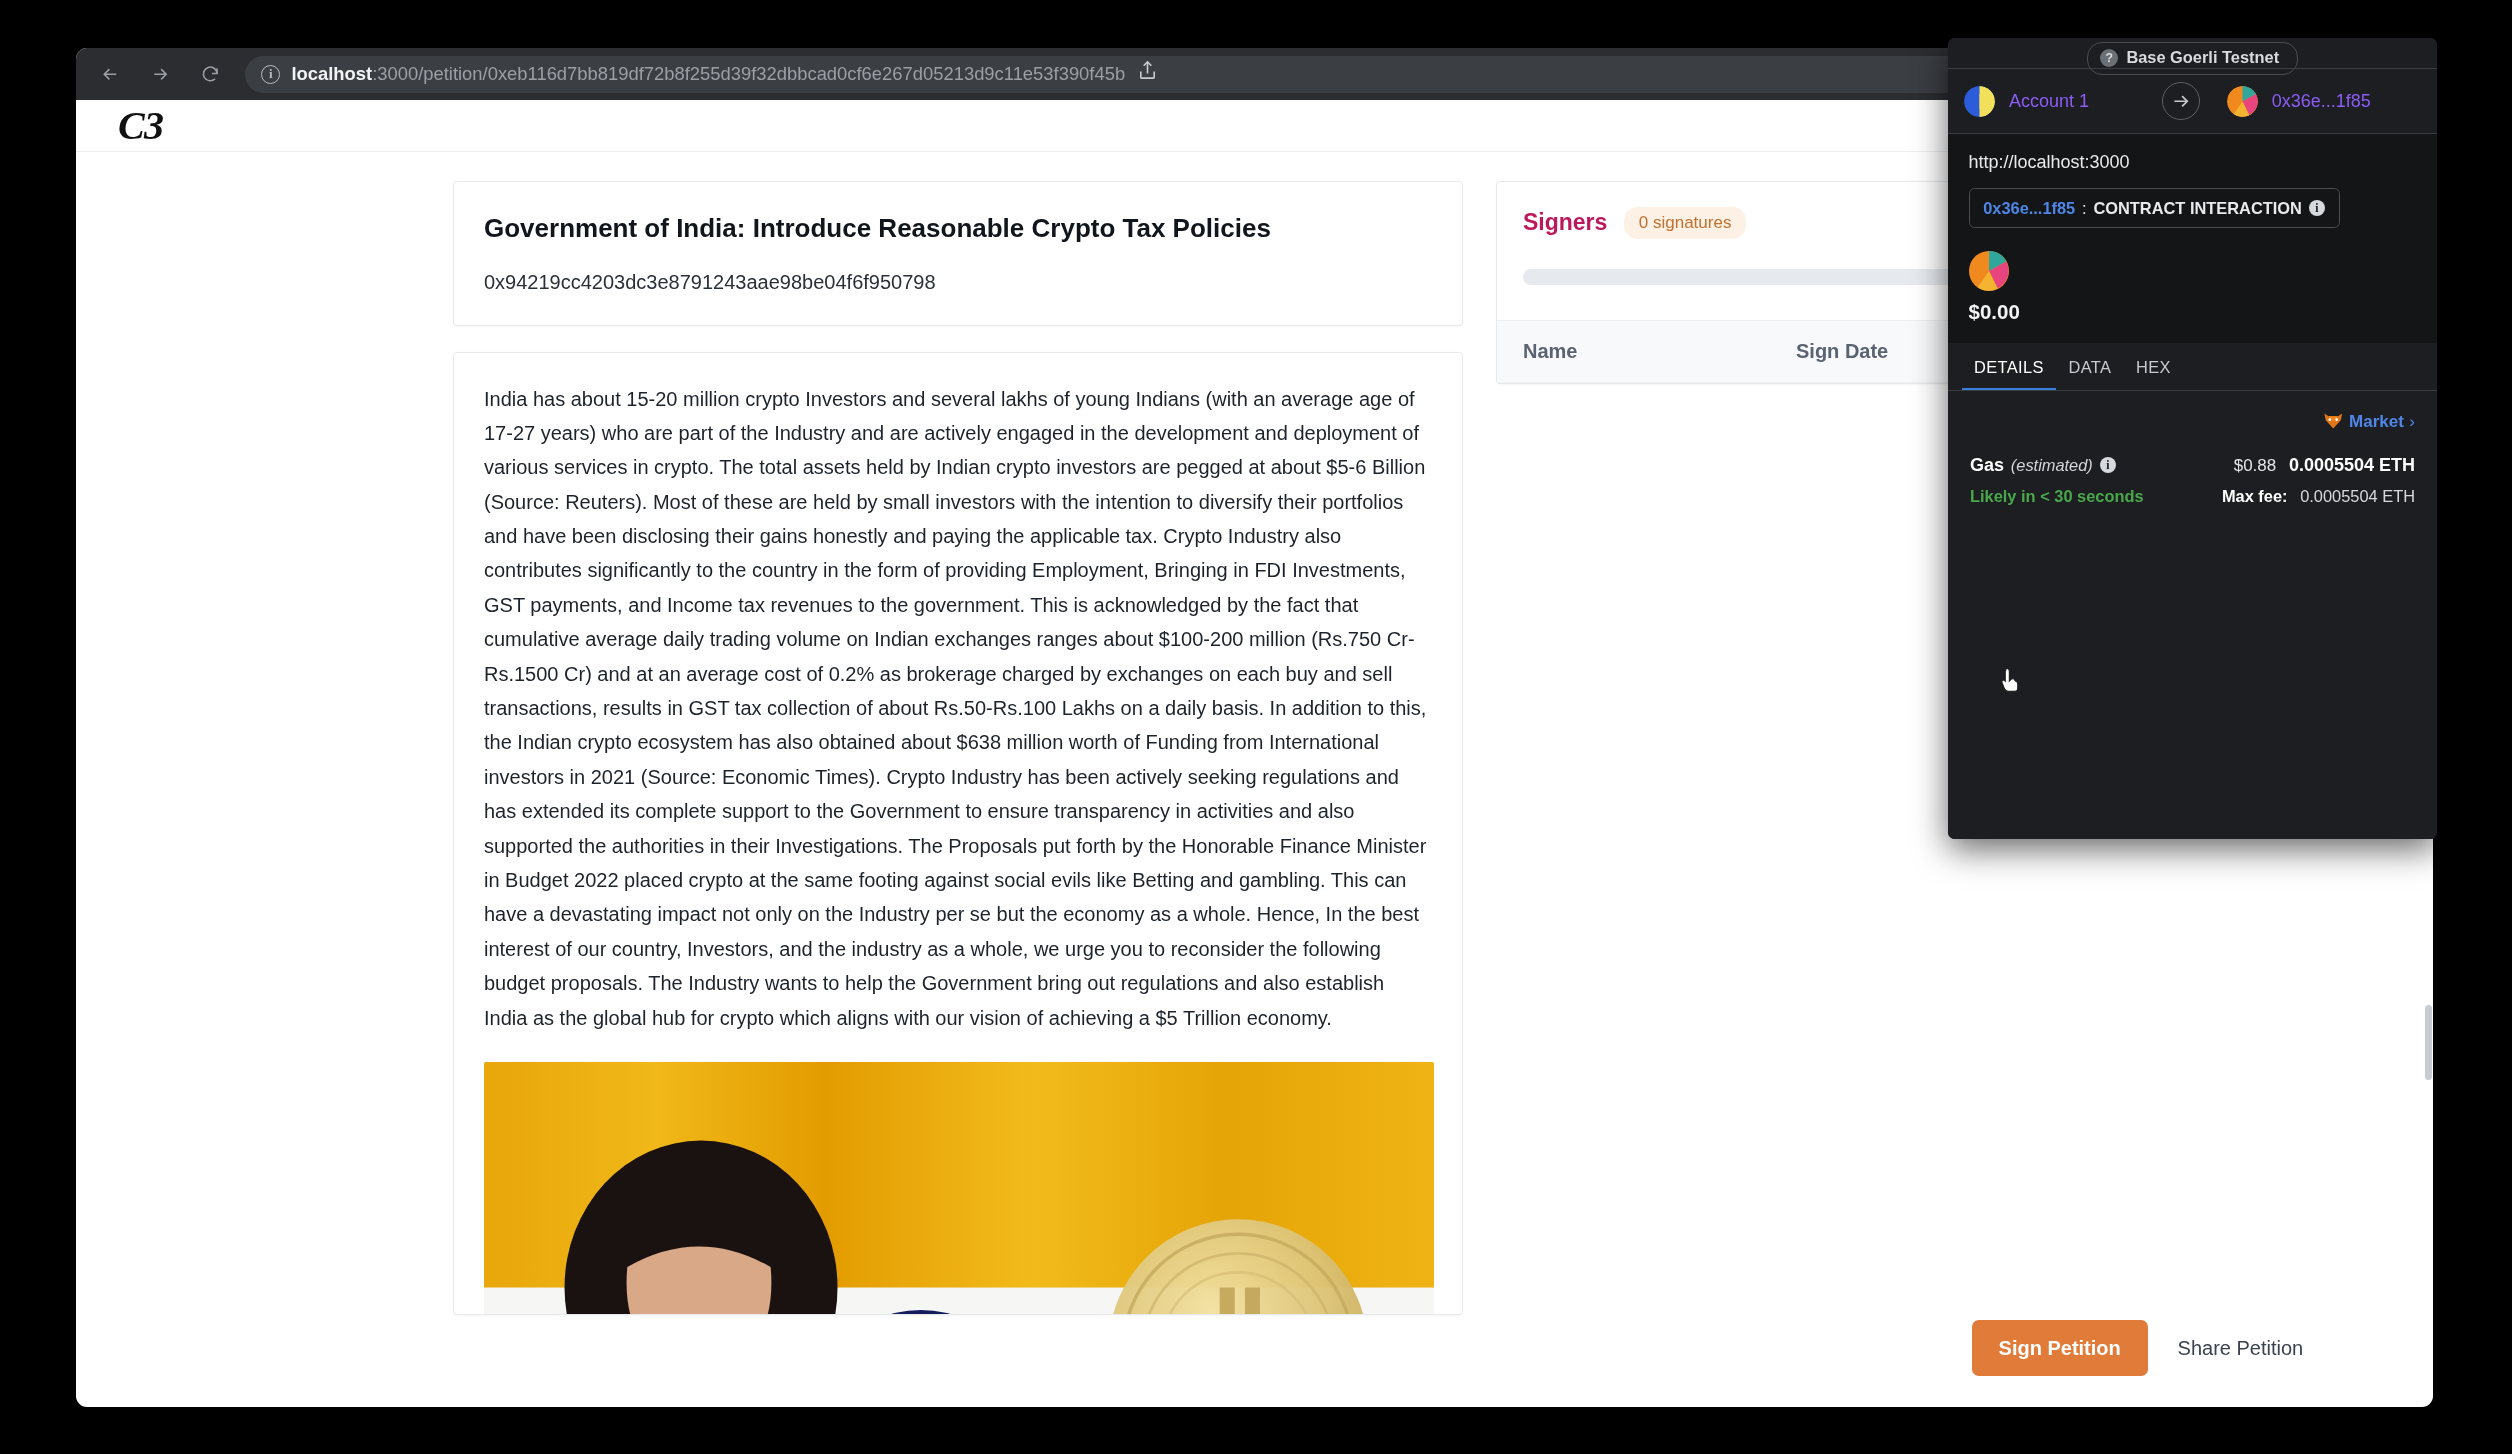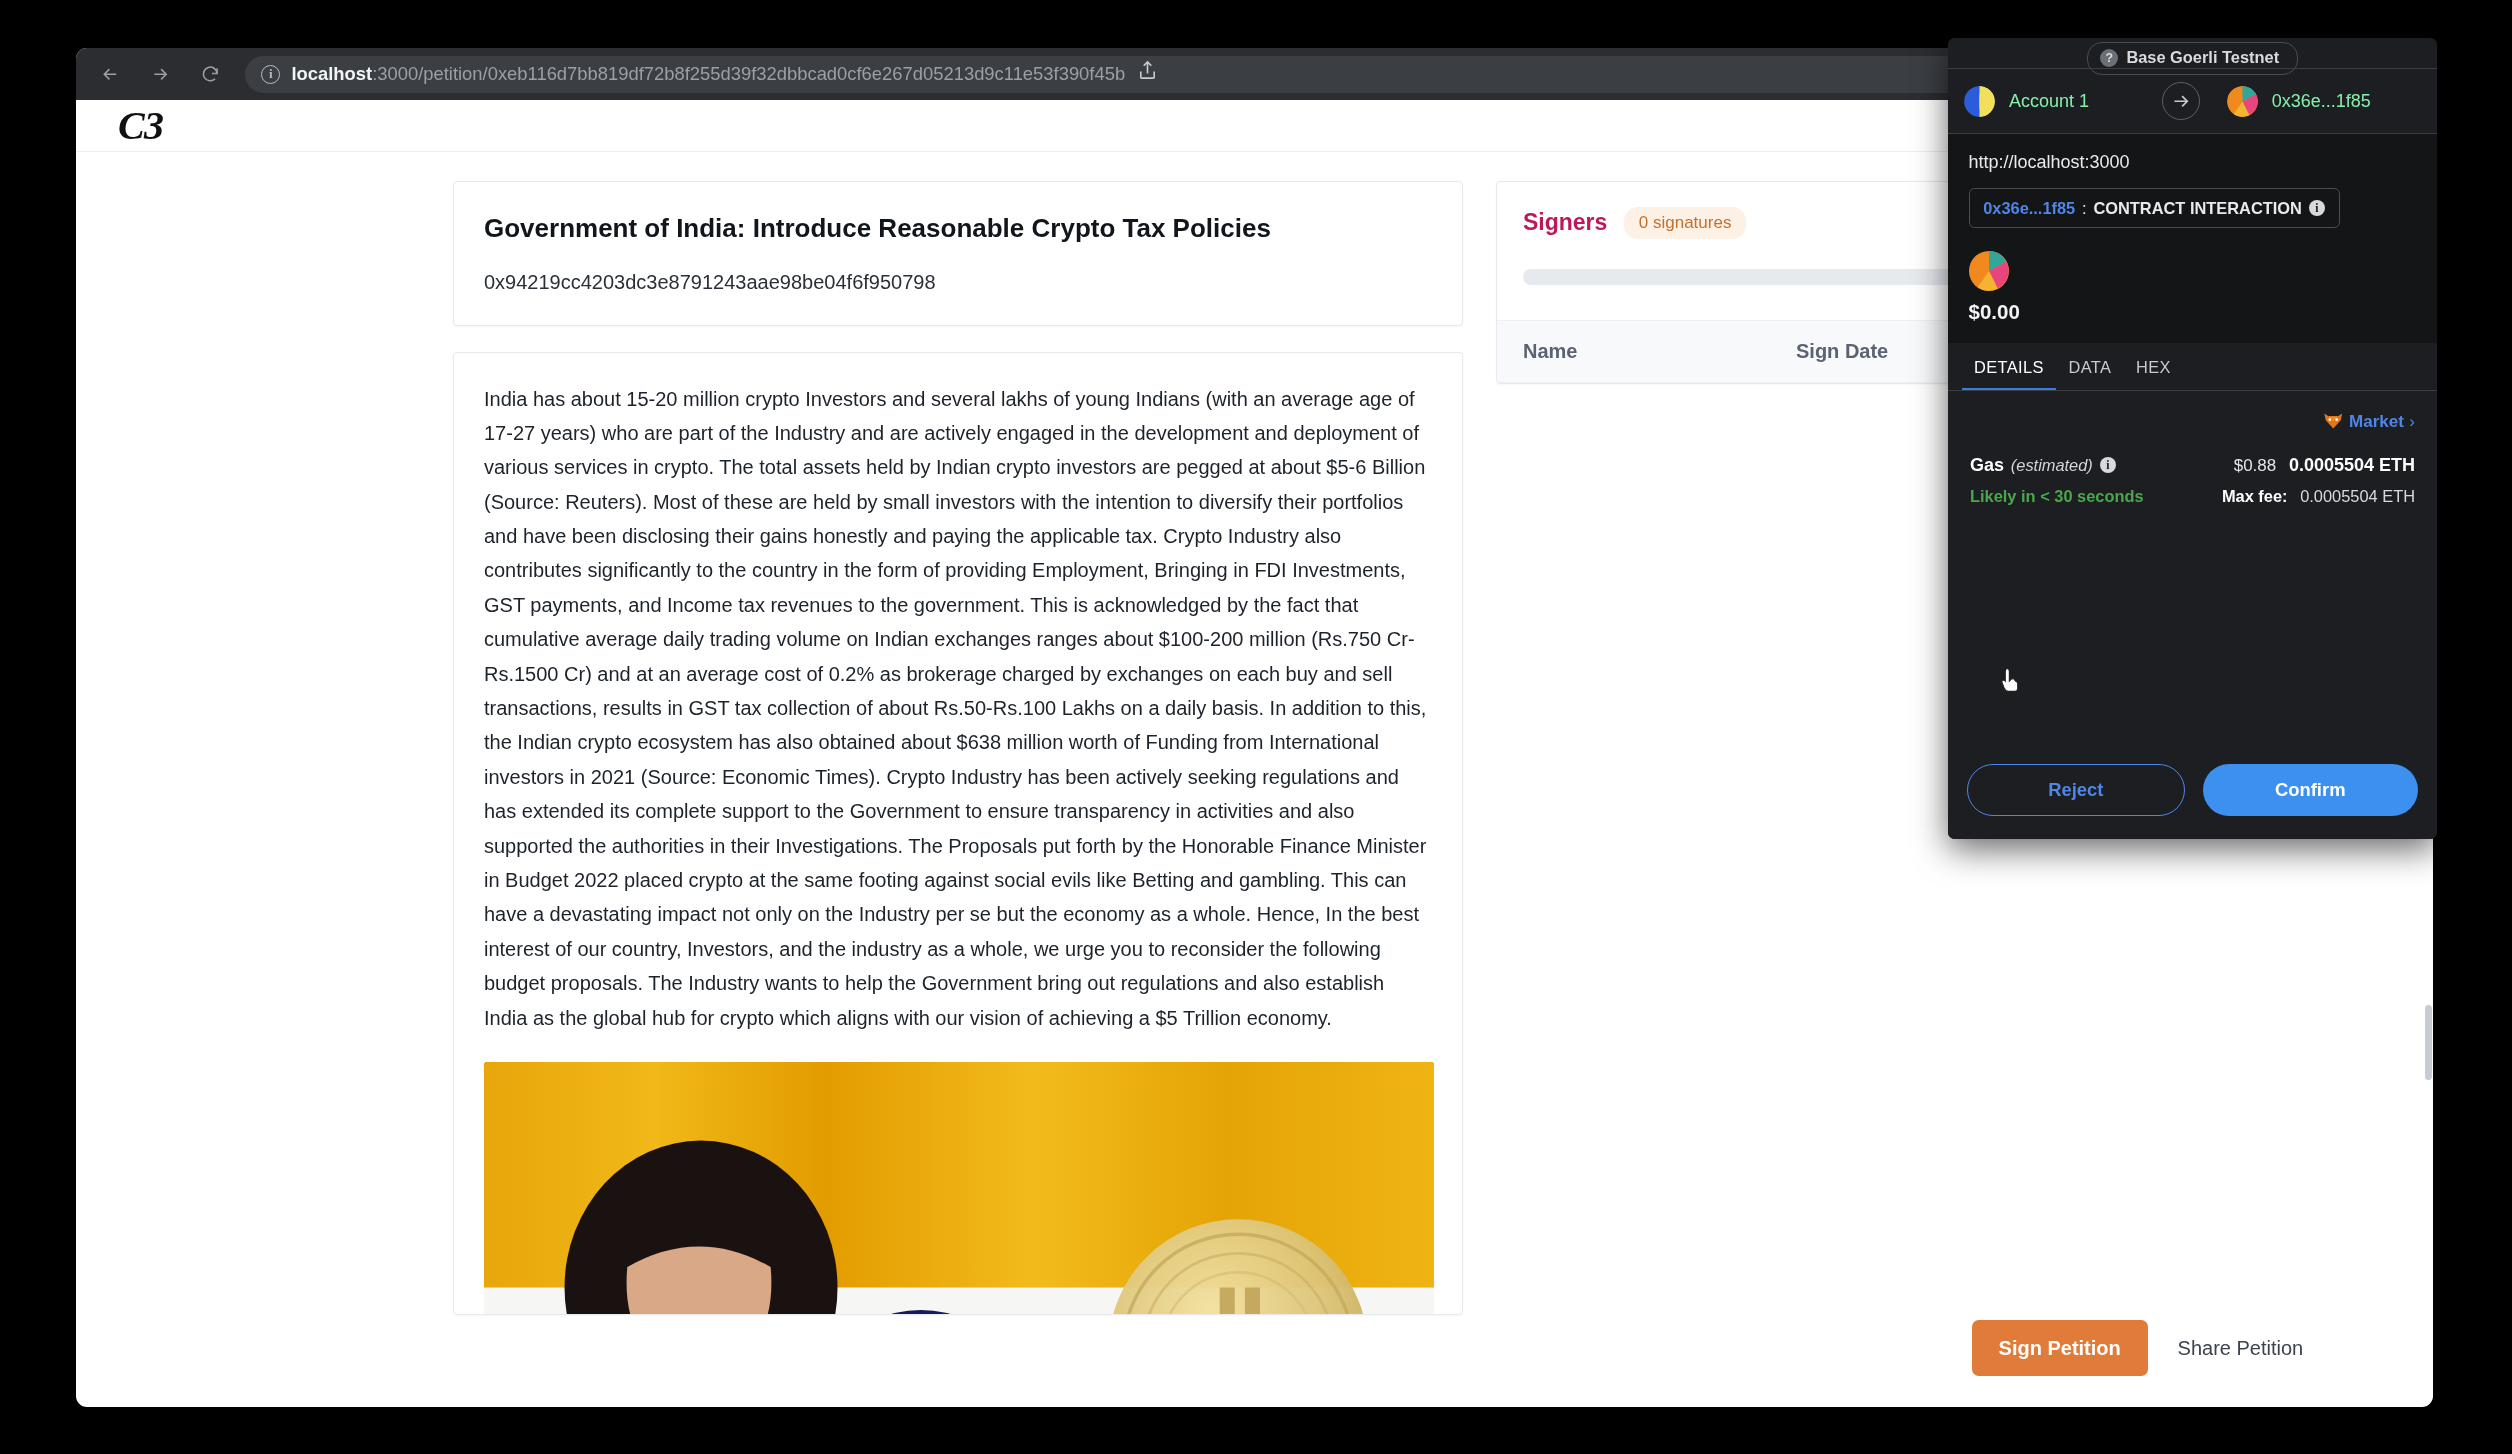--- a/index.html
+++ b/index.html
@@ -284,21 +284,21 @@
     display: flex; align-items: center; gap: 13.7px;
     flex: 1; min-width: 0;
   }
   .mm-acct.right { justify-content: flex-start; padding-left: 23px; }
   .mm-avatar {
     width: 31px; height: 31px; border-radius: 50%;
     flex: 0 0 auto;
     overflow: hidden;
   }
   .mm-acct-name {
-    color: #86efac; font-size: 18px; white-space: nowrap;
+    color: #8b5cf6; font-size: 18px; white-space: nowrap;
     overflow: hidden; text-overflow: ellipsis;
   }
   #mm-arrow-circle {
     width: 38px; height: 38px;
     border: 1px solid #5c6065;
     border-radius: 50%;
     display: flex; align-items: center; justify-content: center;
     color: #c6cace;
     flex: 0 0 auto;
     margin: 0 4.1px;
@@ -611,24 +611,20 @@
 
     <div class="mm-fee-row">
       <span id="mm-speed">Likely in &lt; 30 seconds</span>
       <span>
         <span id="mm-maxfee-label">Max fee:</span>
         <span id="mm-maxfee-value">0.0005504 ETH</span>
       </span>
     </div>
   </div>
 
-  <div id="mm-footer">
-    <button class="mm-btn" id="mm-reject-btn">Reject</button>
-    <button class="mm-btn" id="mm-confirm-btn">Confirm</button>
-  </div>
 </div>
 
 <div id="mm-cursor">
   <svg width="23" height="30" viewBox="0 0 22 28">
     <path d="M7 2 q2 0 2 3 v9 l2-2 q2-1 3 1 l1 1 q2 0 2 3 v4 q0 3-3 3 h-6 q-3 0-4-3 l-2-5 q-1-3 2-3 l1 1 V5 q0-3 2-3z" fill="#fff" stroke="#222" stroke-width="1.2"></path>
   </svg>
 </div>
 
 
 </body></html>

